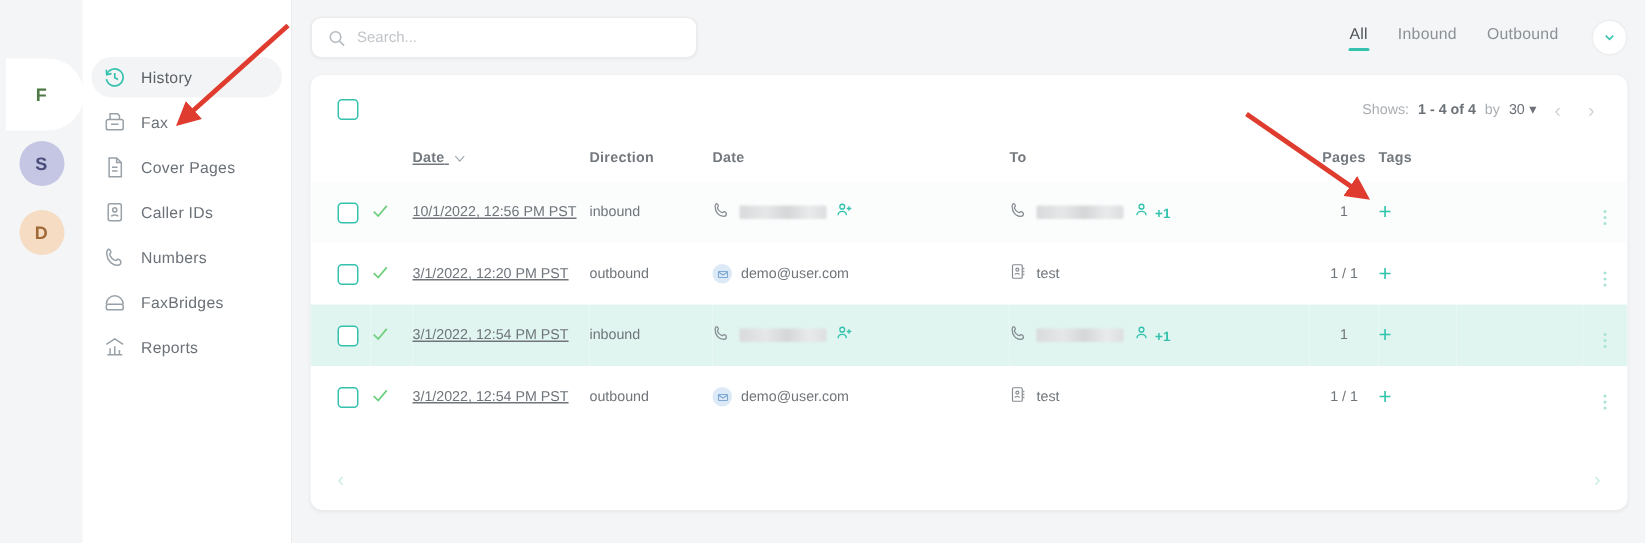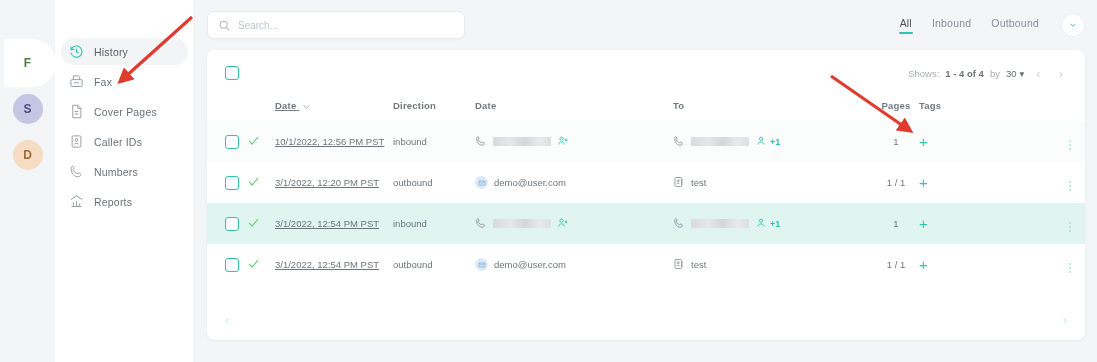--- a/index.html
+++ b/index.html
@@ -209,20 +209,27 @@
             <circle cx="12" cy="9.5" r="2.2"></circle>
             <path d="M8.5 16.5c.6-2 6.4-2 7 0"></path>
           </svg></span>
      <span class="nav-label">Caller IDs</span>
    </div>
       <div class="nav-item">
      <span class="nav-ic"><svg viewBox="0 0 24 24" fill="none" stroke="currentColor" stroke-width="1.6">
             <path d="M5 3.5c1.5 0 2 .6 2.6 2.1.5 1.3.2 1.8-.6 2.5-.6.5-.6 1 0 2.2 1 2.1 2.6 3.7 4.7 4.7 1.2.6 1.7.6 2.2 0 .7-.8 1.2-1.1 2.5-.6 1.5.6 2.1 1.1 2.1 2.6 0 2-1.6 3.5-3.6 3.5C8.6 20.5 3.5 15.4 3.5 7.1 3.5 5.1 5 3.5 5 3.5z"></path>
           </svg></span>
      <span class="nav-label">Numbers</span>
+   </div>
+      <div class="nav-item">
+     <span class="nav-ic"><svg viewBox="0 0 24 24" fill="none" stroke="currentColor" stroke-width="1.6">
+            <path d="M3 14a9 9 0 0 1 18 0"></path>
+            <rect x="3" y="14" width="18" height="6" rx="2"></rect>
+          </svg></span>
+     <span class="nav-label">FaxBridges</span>
    </div>
       <div class="nav-item">
      <span class="nav-ic"><svg viewBox="0 0 24 24" fill="none" stroke="currentColor" stroke-width="1.6">
             <path d="M3 9l9-6 9 6"></path>
             <line x1="7" y1="20" x2="7" y2="13"></line>
             <line x1="12" y1="20" x2="12" y2="11"></line>
             <line x1="17" y1="20" x2="17" y2="15"></line>
             <line x1="4" y1="20" x2="20" y2="20"></line>
           </svg></span>
      <span class="nav-label">Reports</span>

